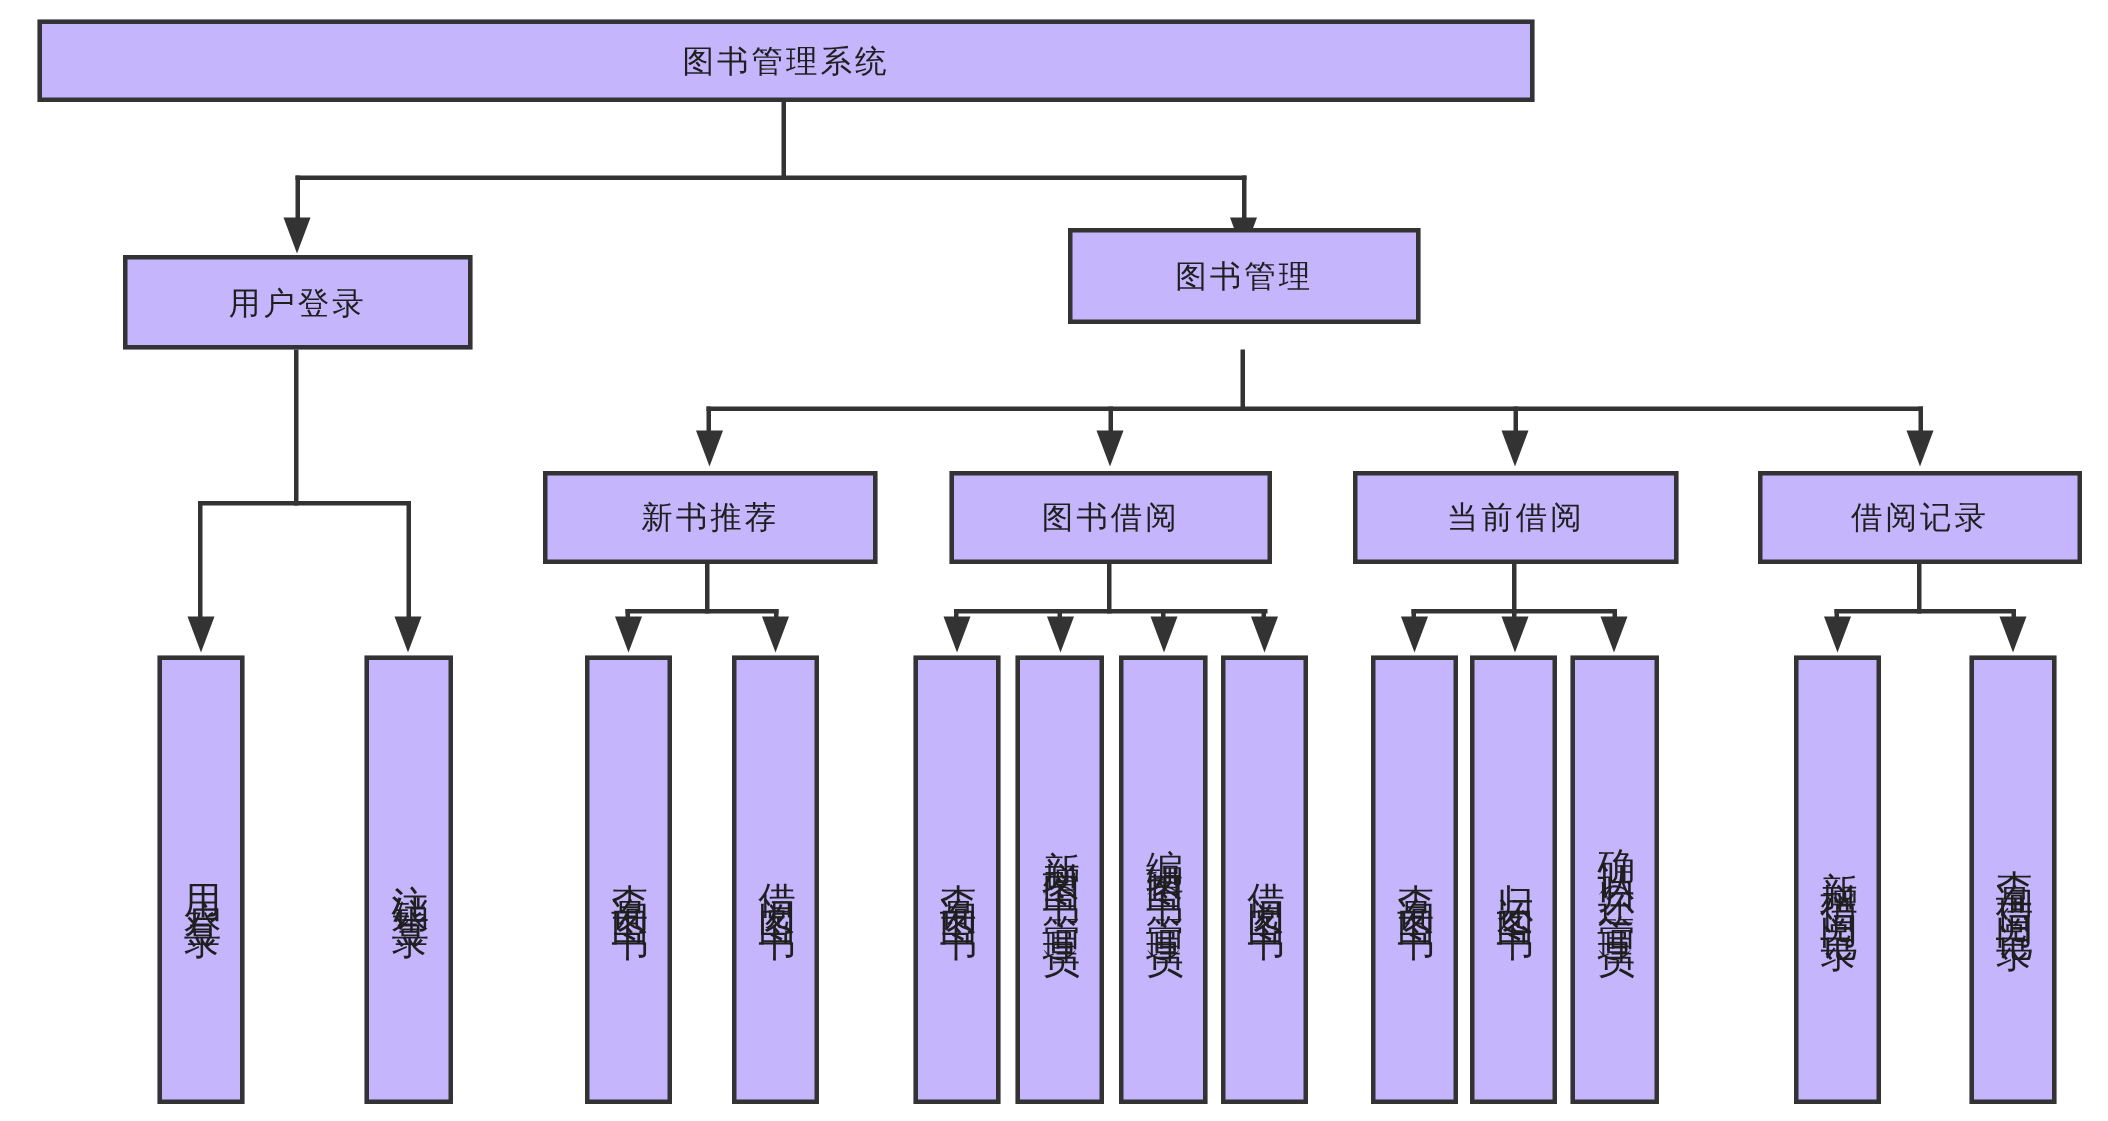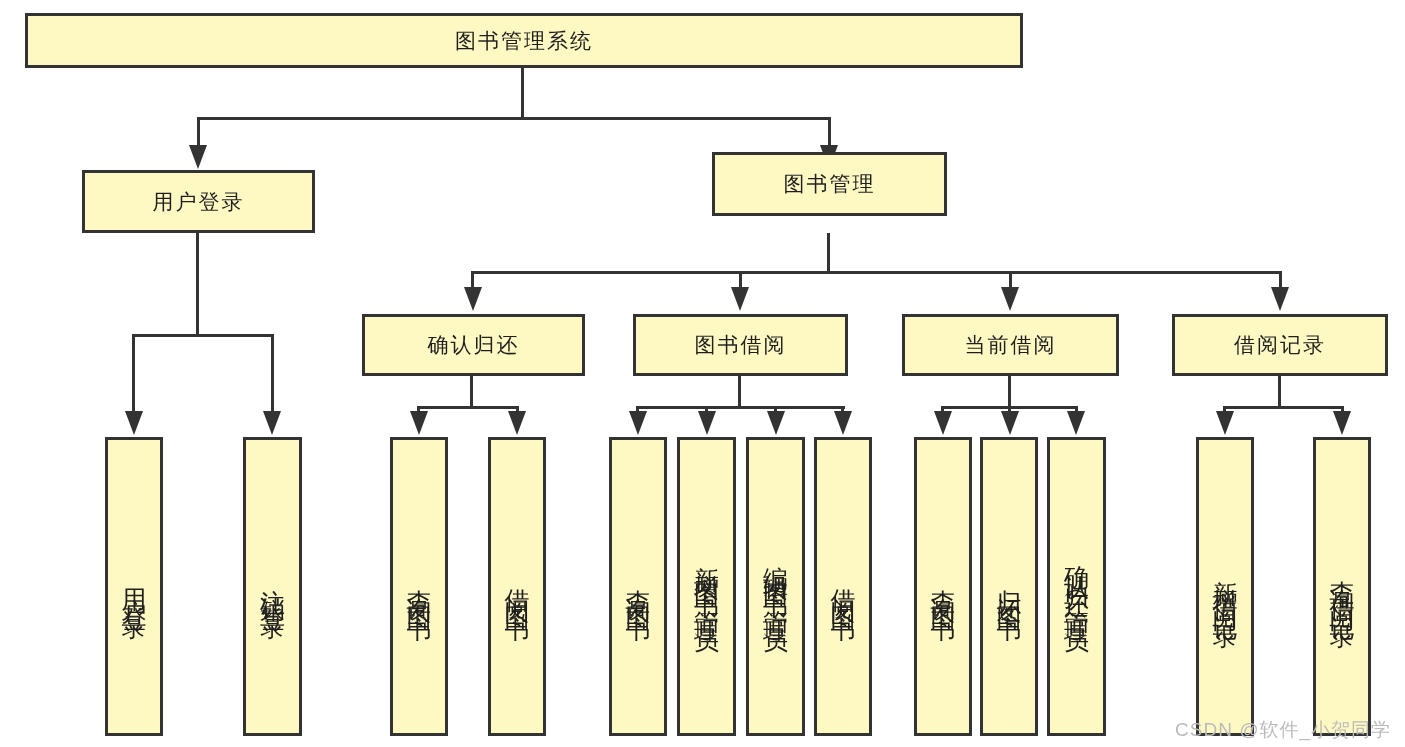--- a/index.html
+++ b/index.html
@@ -1,21 +1,21 @@
 <!DOCTYPE html>
 <html><head>
 <meta charset="utf-8">
 <style>
   html,body{margin:0;padding:0;background:#ffffff;}
   .canvas{
     position:relative;width:1405px;height:747px;background:#ffffff;
     font-family:"Liberation Sans","DejaVu Sans",sans-serif;overflow:hidden;
   }
   .box{
-    position:absolute;border:3px solid #333333;background:#fef9c3;
+    position:absolute;border:3px solid #333333;background:#c4b5fd;
     display:flex;align-items:center;justify-content:center;
     color:#1f1f1f;box-sizing:border-box;text-align:center;
   }
   .box.h{font-size:21px;letter-spacing:2px;}
   .box.v{
     writing-mode:vertical-rl;text-orientation:mixed;
     font-size:25px;letter-spacing:9px;line-height:1;
   }
   .hl,.vl{position:absolute;background:#333333;}
   .hl{height:3px;}
@@ -58,21 +58,21 @@
   <div class="hl" style="left:471px;top:271px;width:811px"></div>
   <div class="vl" style="left:471px;top:271px;height:18px"></div>
   <div class="ar" style="left:464px;top:287px"></div>
   <div class="vl" style="left:739px;top:271px;height:18px"></div>
   <div class="ar" style="left:731px;top:287px"></div>
   <div class="vl" style="left:1009px;top:271px;height:18px"></div>
   <div class="ar" style="left:1001px;top:287px"></div>
   <div class="vl" style="left:1279px;top:271px;height:18px"></div>
   <div class="ar" style="left:1271px;top:287px"></div>
 
-  <div class="box h" style="left:362px;top:314px;width:223px;height:62px">确认归还</div>
+  <div class="box h" style="left:362px;top:314px;width:223px;height:62px">新书推荐</div>
   <div class="box h" style="left:633px;top:314px;width:215px;height:62px">图书借阅</div>
   <div class="box h" style="left:902px;top:314px;width:217px;height:62px">当前借阅</div>
   <div class="box h" style="left:1172px;top:314px;width:216px;height:62px">借阅记录</div>
 
   <div class="vl" style="left:470px;top:376px;height:33px"></div>
   <div class="hl" style="left:417px;top:406px;width:102px"></div>
   <div class="vl" style="left:417px;top:406px;height:8px"></div>
   <div class="ar" style="left:410px;top:411px"></div>
   <div class="vl" style="left:516px;top:406px;height:8px"></div>
   <div class="ar" style="left:508px;top:411px"></div>
@@ -115,15 +115,14 @@
   <div class="box v" style="left:746px;top:437px;width:59px;height:299px">编辑图书（管理员）</div>
   <div class="box v" style="left:814px;top:437px;width:58px;height:299px">借阅图书</div>
 
   <div class="box v" style="left:914px;top:437px;width:58px;height:299px">查询图书</div>
   <div class="box v" style="left:980px;top:437px;width:58px;height:299px">归还图书</div>
   <div class="box v" style="left:1047px;top:437px;width:59px;height:299px">确认归还（管理员）</div>
 
   <div class="box v" style="left:1196px;top:437px;width:58px;height:299px">新增借阅记录</div>
   <div class="box v" style="left:1313px;top:437px;width:58px;height:299px">查询借阅记录</div>
 
-  <div class="watermark">CSDN @软件_小贺同学</div>
 
 </div>
 
 </body></html>

